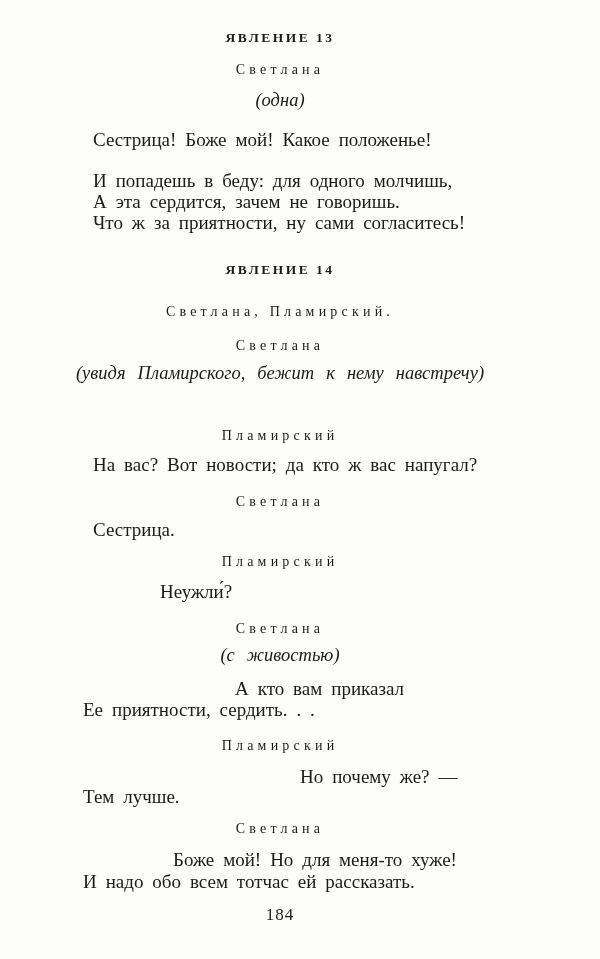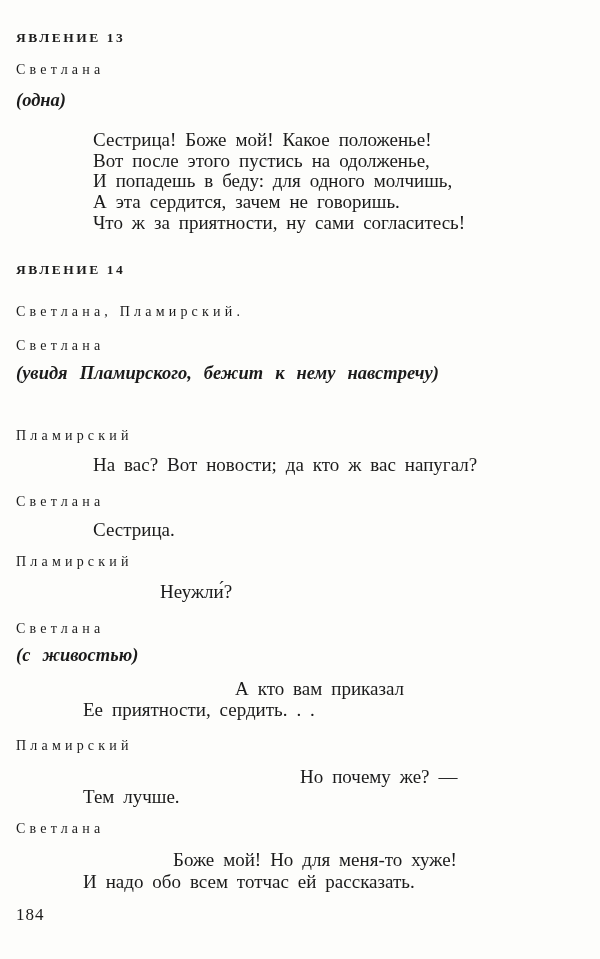--- a/index.html
+++ b/index.html
@@ -10,43 +10,42 @@
   .page {
     position: relative;
     width: 600px;
     height: 959px;
     overflow: hidden;
     background: #fdfdfb;
     color: #1b1b1b;
   }
   .line { position: absolute; white-space: nowrap; line-height: 1.15; }
   
-  .ctr { left: 16px; width: 560px; }
+  .ctr { left: 0; width: 560px; text-align: center; }
   
   .vh { font-weight: 700; font-size: 13.5px; letter-spacing: 2.5px; }
   
   .nm { font-size: 14px; letter-spacing: 0.3em; }
   
-  .st { font-style: italic; font-size: 18.5px; word-spacing: 0.4em; font-weight: bold; }
+  .st { font-style: italic; font-size: 18.5px; word-spacing: 0.4em; }
   
   .vs { font-size: 19px; word-spacing: 0.22em; text-align: right; }
   
   .pn { font-size: 17px; letter-spacing: 1px; }
 </style>
 </head>
 <body>
 
 <div class="page" style="background: rgb(253, 253, 251); color: rgb(27, 27, 27);">
 
   <div class="line ctr vh" style="top:30px">ЯВЛЕНИЕ 13</div>
   <div class="line ctr nm" style="top:62px">Светлана</div>
   <div class="line ctr st" style="top:90px">(одна)</div>
 
   <div class="line vs" style="top:129px;left:93px">Сестрица! Боже мой! Какое положенье!</div>
-  <div class="line vs" style="top:150px;left:93px">Вот после этого пустись на одолженье,</div>
   <div class="line vs" style="top:170px;left:93px">И попадешь в беду: для одного молчишь,</div>
   <div class="line vs" style="top:212px;left:93px">Что ж за приятности, ну сами согласитесь!</div>
   <div class="line vs" style="top:191px;left:93px">А эта сердится, зачем не говоришь.</div>
 
   <div class="line ctr vh" style="top:262px">ЯВЛЕНИЕ 14</div>
   <div class="line ctr nm" style="top:304px">Светлана, Пламирский.</div>
 
   <div class="line ctr nm" style="top:338px">Светлана</div>
   <div class="line ctr st" style="top:363px">(увидя Пламирского, бежит к нему навстречу)</div>
 

